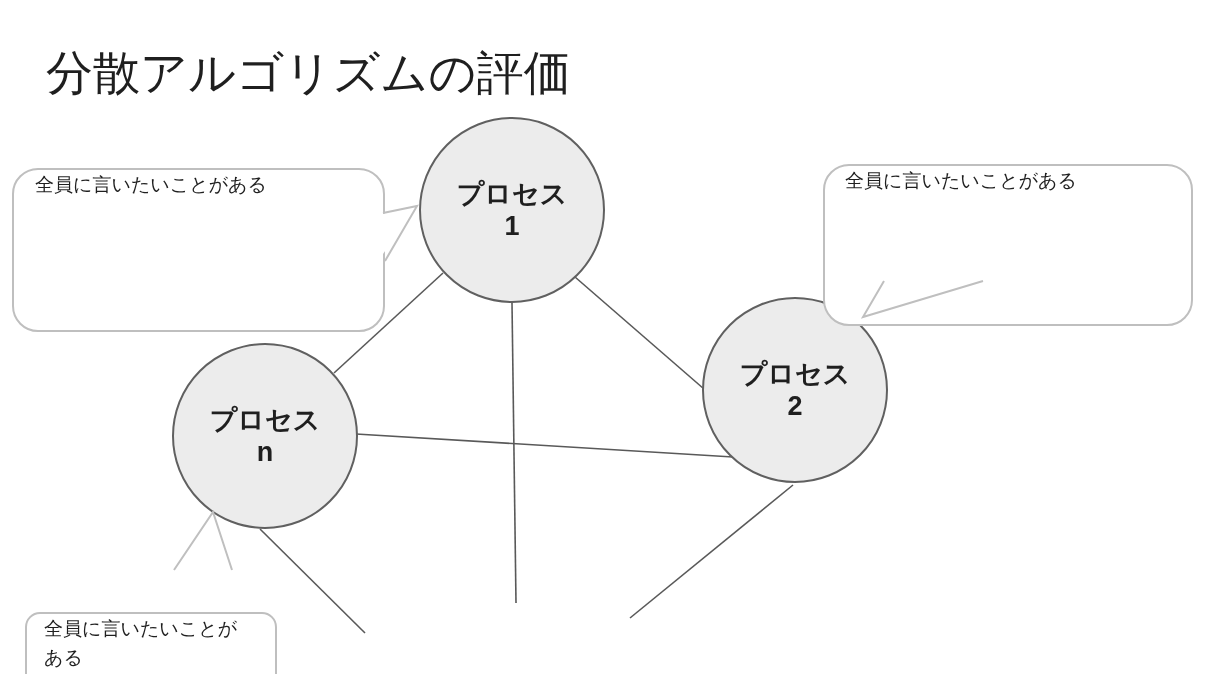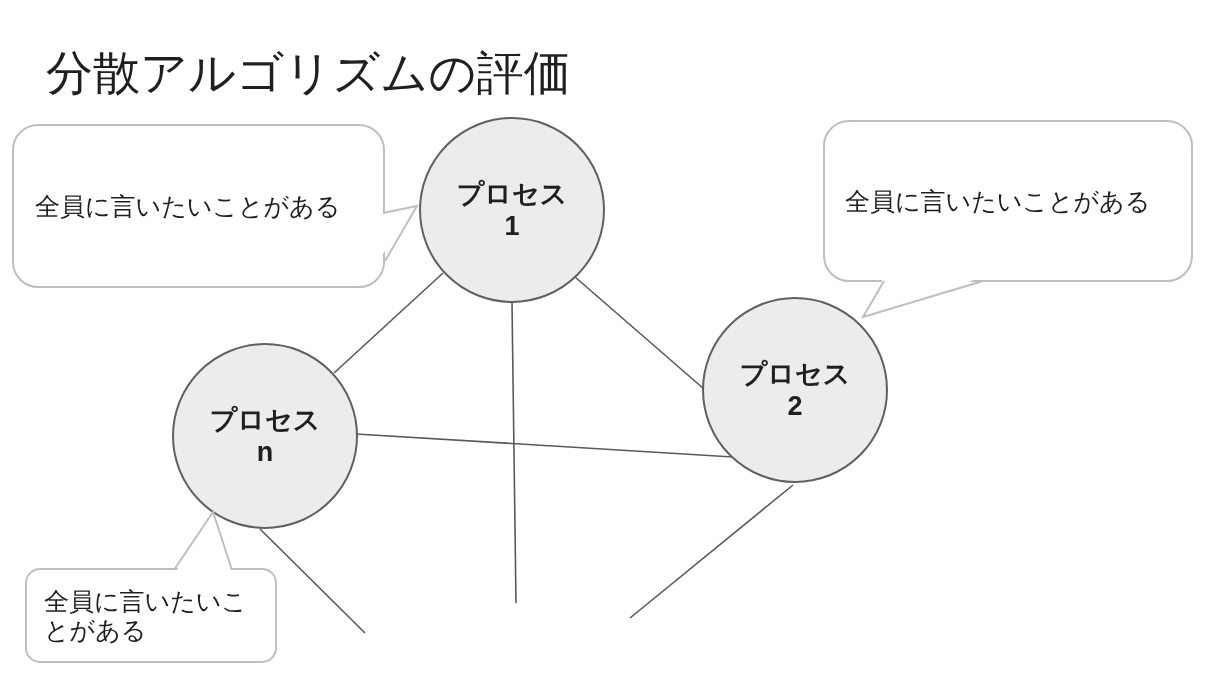--- a/index.html
+++ b/index.html
@@ -73,24 +73,24 @@
     line-height: 32px;
     color: var(--text);
   }
 
   .callout {
     position: absolute;
     background: var(--callout-fill);
     border: 2px solid var(--callout-border);
     z-index: 3;
     display: flex;
-    align-items: center;
-    font-size: 25px;
+    font-size: 19px;
     line-height: 29px;
     color: var(--text);
+    margin-top: 44px;
   }
   .callout-left {
     left: 12px; top: 124px;
     width: 373px; height: 164px;
     border-radius: 26px;
     padding-left: 21px; padding-right: 10px;
   }
   .callout-right {
     left: 823px; top: 120px;
     width: 370px; height: 162px;

